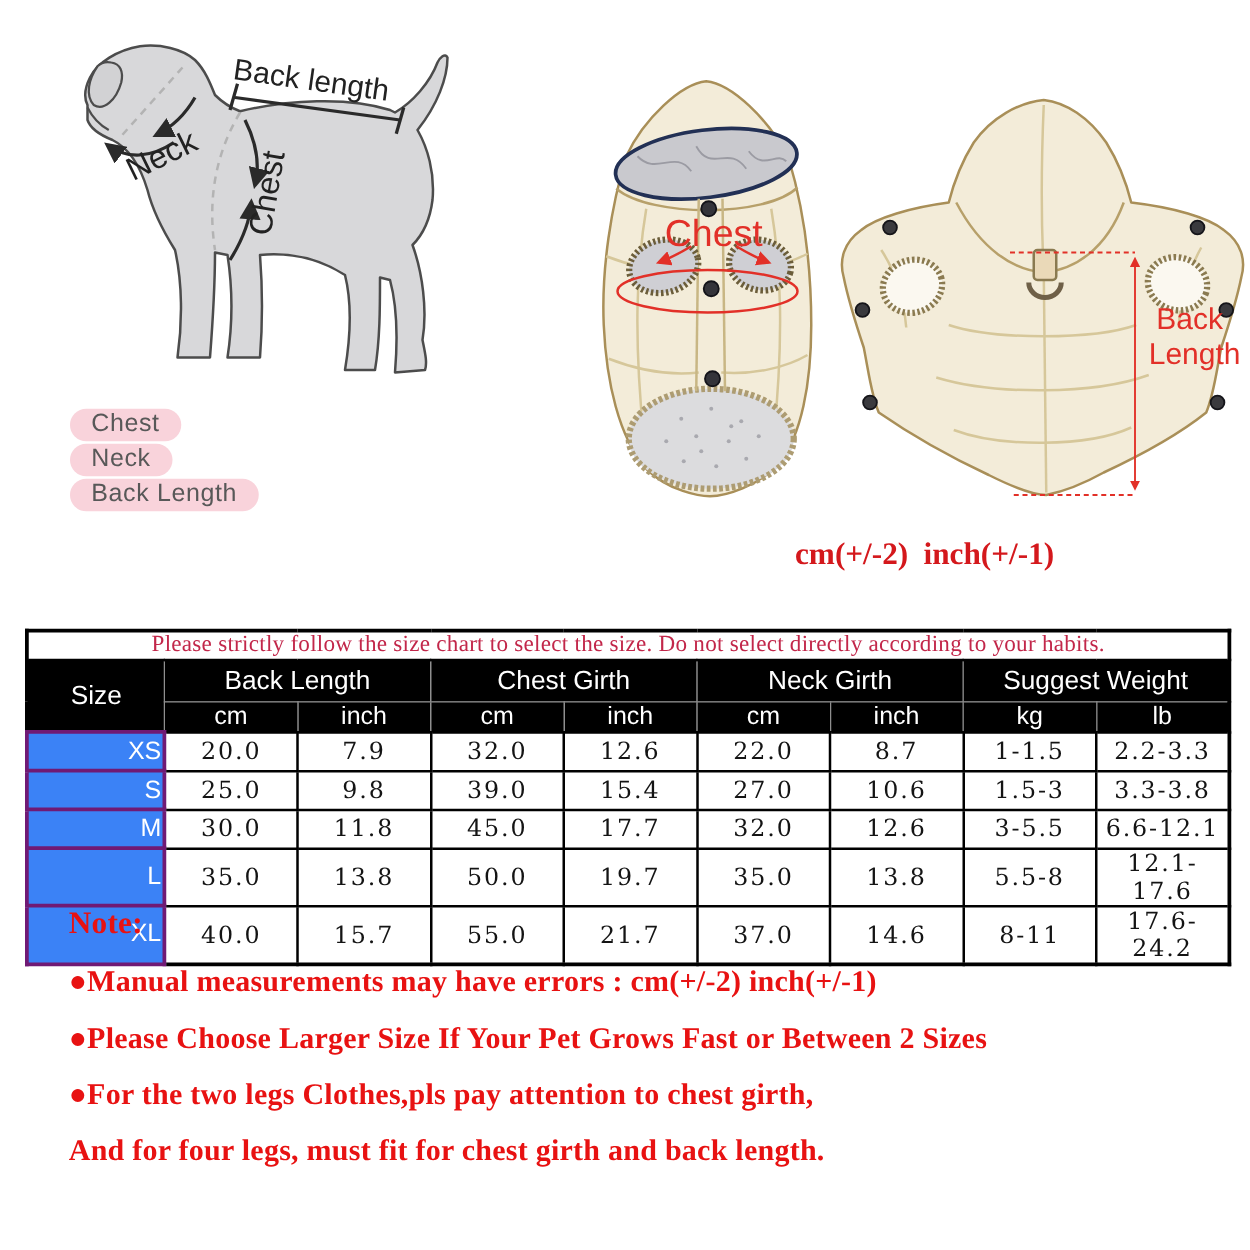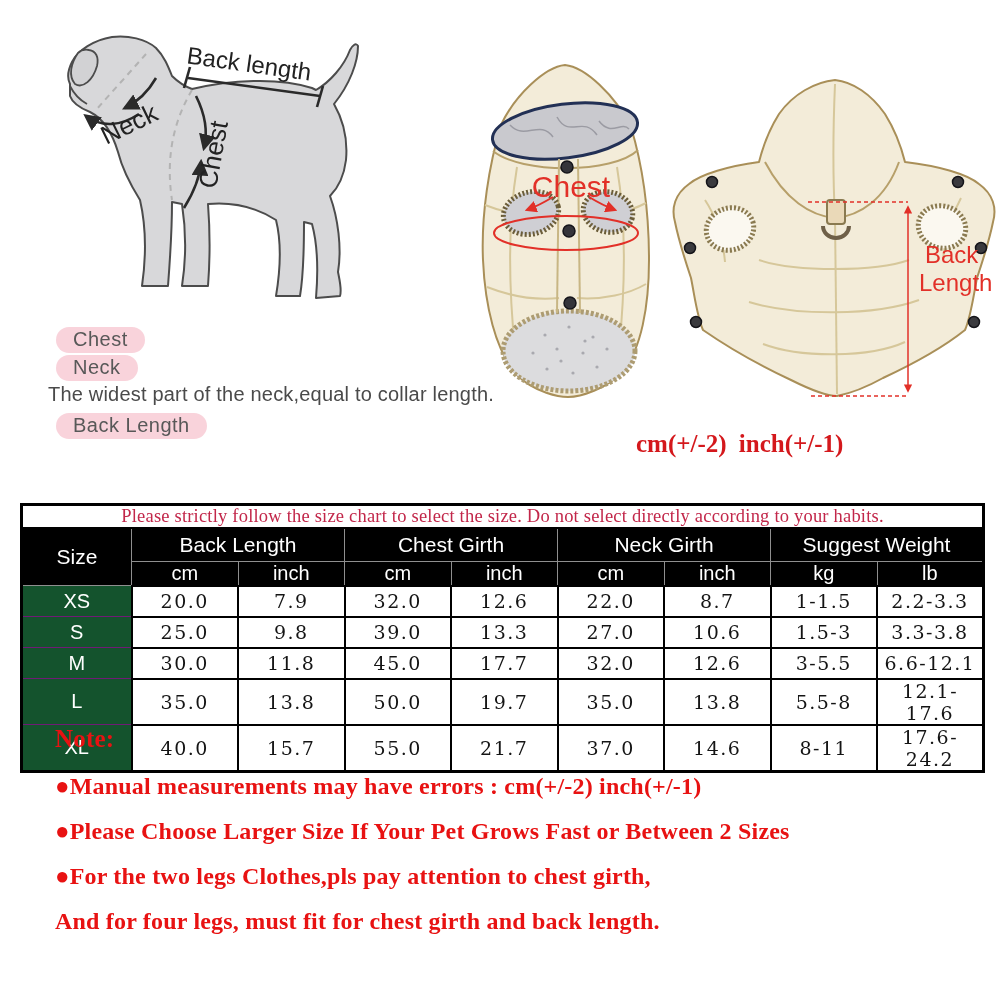--- a/index.html
+++ b/index.html
@@ -25,22 +25,22 @@
                      border-collapse:collapse; table-layout:fixed; background:#fff;
                      border:3px solid #000; }
   table.size-chart col.c-size { width:110px; }
   .warn-cell { height:23px; padding:0 4px; border:2px solid #000; text-align:center;
                color:#c2274a; font-size:18.5px; letter-spacing:0.2px;font-family:Liberation Serif, serif; }
   th.hdr { background:#000; color:#fff; font-weight:normal; font-size:21px;
            border:1px solid #8f8f8f; padding:0; text-align:center; }
   tr.h1 th { height:33px; }
   tr.h2 th { height:19px; font-size:20px; }
   th.size-col { font-size:21px; }
-  tbody th.size-cell { background:#14532d; color:#fff; font-weight:normal; font-size:20px;
-                       border:1px solid #701a75; text-align:center; height:31px; }
+  tbody th.size-cell { background:#3b82f6; color:#fff; font-weight:normal; font-size:20px;
+                       border:3px solid #701a75; text-align:right; height:31px; }
   tbody td.val { border:2px solid #000; text-align:center; height:31px;
                  font-family:"DejaVu Serif", serif; font-size:19px; color:#141414;
                  letter-spacing:1.5px; padding:0; }
 
   
   .notes { left:15px; top:724px; width:975px;margin-left:40px; }
   .notes p { margin:0 0 15px 0; font-family:"Liberation Serif", serif; font-weight:bold;
              font-size:24px; color:#e81212; line-height:30px; letter-spacing:0.2px; }
   .notes p.note-title { margin-bottom:17px; font-size:25px; }
 
@@ -209,21 +209,20 @@
 </svg>
 
 <div class="abs tolerance">cm(+/-2)  inch(+/-1)</div>
 
 <div class="abs defs">
   <div>
     <div class="def-pill">Chest</div>
   </div>
   <div>
     <div class="def-pill">Neck</div>
-    <p class="def-desc">The widest part of the neck,equal to collar length.</p>
   </div>
   <div>
     <div class="def-pill">Back Length</div>
   </div>
 </div>
 
 <table class="size-chart">
   <colgroup>
     <col class="c-size">
       <col>
@@ -267,21 +266,21 @@
       <td class="val">22.0</td>
       <td class="val">8.7</td>
       <td class="val">1-1.5</td>
       <td class="val">2.2-3.3</td>
     </tr>
     <tr>
       <th class="size-cell">S</th>
       <td class="val">25.0</td>
       <td class="val">9.8</td>
       <td class="val">39.0</td>
-      <td class="val">13.3</td>
+      <td class="val">15.4</td>
       <td class="val">27.0</td>
       <td class="val">10.6</td>
       <td class="val">1.5-3</td>
       <td class="val">3.3-3.8</td>
     </tr>
     <tr>
       <th class="size-cell">M</th>
       <td class="val">30.0</td>
       <td class="val">11.8</td>
       <td class="val">45.0</td>

